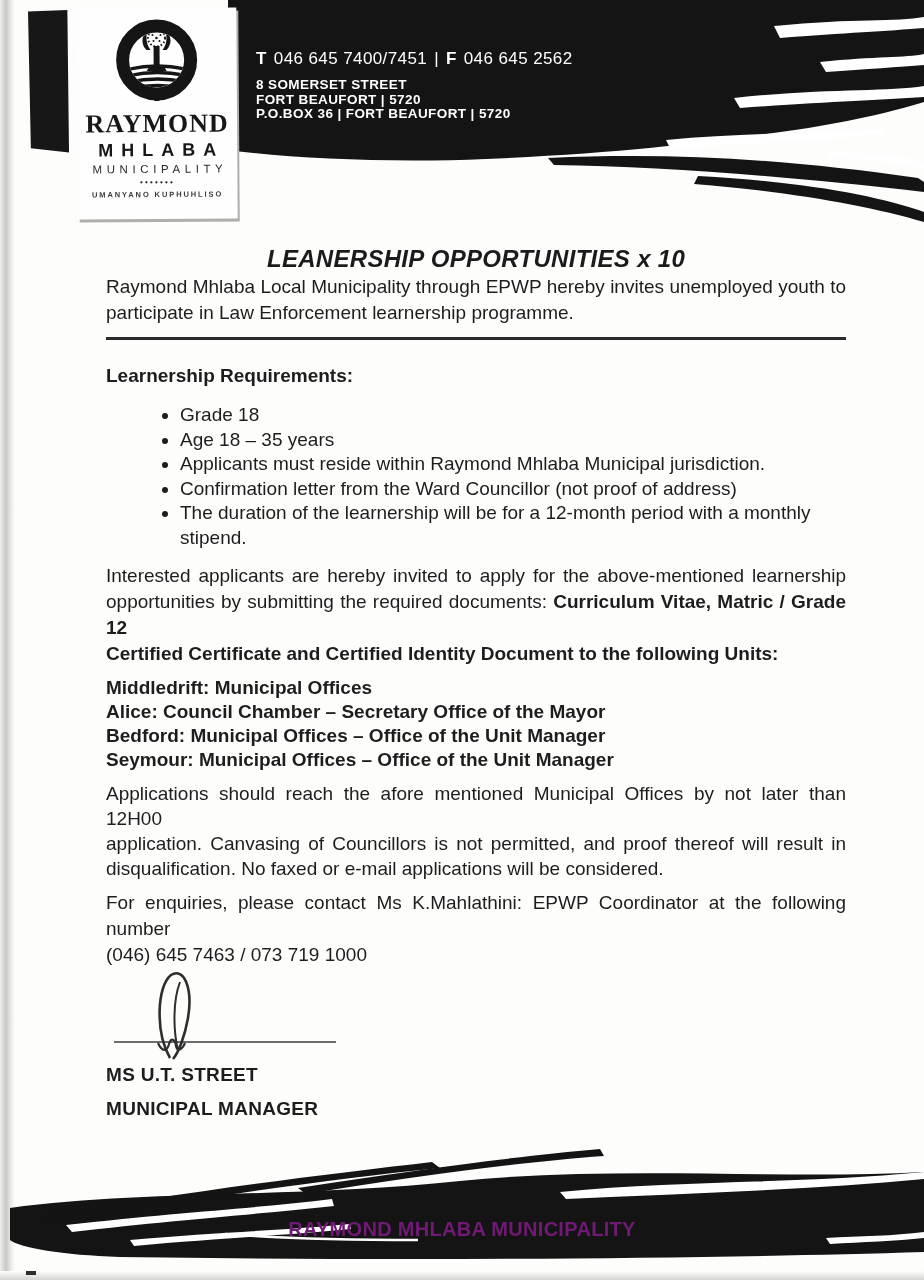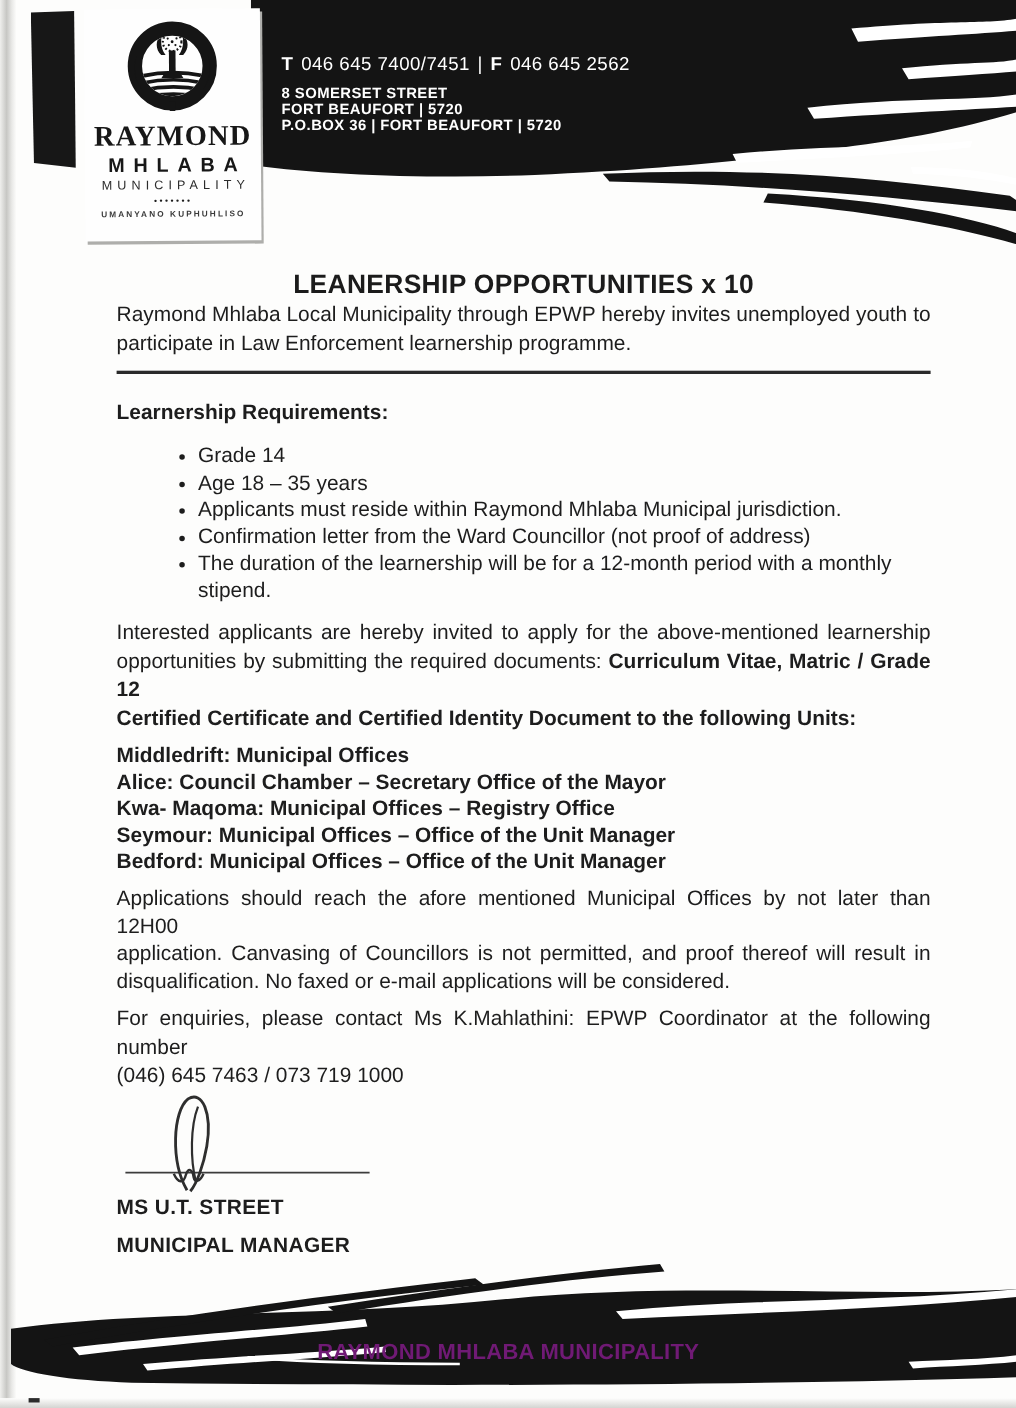--- a/index.html
+++ b/index.html
@@ -31,21 +31,21 @@
   .logo-motto{font-size:7.5px;font-weight:700;letter-spacing:1.9px;margin-top:4px;color:#3a3a3a;line-height:1;}
   .header-band{position:absolute;left:228px;top:0;width:696px;height:226px;z-index:1;}
   .contact-block{position:absolute;left:256px;top:49px;z-index:2;color:#ffffff;}
   .contact-line1{font-size:17px;font-weight:400;letter-spacing:.4px;margin-bottom:9px;white-space:nowrap;}
   .contact-line1 b{font-weight:700;margin-right:7px;}
   .contact-line1 .sep{margin:0 7px;}
   .contact-rest div{font-size:13.5px;font-weight:700;letter-spacing:.4px;line-height:14.5px;white-space:nowrap;}
 
   
   .doc{position:absolute;left:106px;top:244px;width:740px;}
-  .doc-title{text-align:center;font-weight:700;font-size:24px;letter-spacing:.3px;line-height:30px;margin:0;color:#1b1b1b;}
+  .doc-title{text-align:center;font-weight:700;font-size:24px;letter-spacing:.3px;line-height:30px;margin:0;color:#1b1b1b;font-style:italic;}
   .para{font-size:19px;line-height:26px;margin:0;}
   .jline{display:block;text-align:justify;text-align-last:justify;}
   .lline{display:block;}
   .rule{border:none;border-top:3px solid #2a2a2a;margin:11px 0 0 0;}
   .section-heading{font-size:19px;font-weight:700;margin:25px 0 0 0;}
   ul.req{margin:16px 0 0 0;padding:0 0 0 74px;}
   ul.req li{font-size:19px;line-height:24.5px;}
   .apply{margin-top:13px;}
   .units{margin-top:9px;}
   .unit-line{font-size:19px;line-height:24px;font-weight:bold;}
@@ -133,45 +133,44 @@
     <span class="jline">Raymond Mhlaba Local Municipality through EPWP hereby invites unemployed youth to</span>
     <span class="lline">participate in Law Enforcement learnership programme.</span>
   </p>
 
   <hr class="rule">
 
   <div class="section-heading">Learnership Requirements:</div>
 
   <ul class="req">
 
-  <li>Grade 14</li>
+  <li>Grade 18</li>
       <li>Age 18 – 35 years</li>
       <li>Applicants must reside within Raymond Mhlaba Municipal jurisdiction.</li>
       <li>Confirmation letter from the Ward Councillor (not proof of address)</li>
       <li>The duration of the learnership will be for a 12-month period with a monthly stipend.</li>
     </ul>
 
   <p class="para apply">
     <span class="jline">Interested applicants are hereby invited to apply for the above-mentioned learnership</span>
     <span class="jline"><span>opportunities by submitting the required documents: </span><b>Curriculum Vitae, Matric / Grade 12</b></span>
     <b class="lline">Certified Certificate and Certified Identity Document to the following Units:</b>
   </p>
 
   <div class="units">
 
       <div class="unit-line"><b>Middledrift:</b><span> Municipal Offices</span></div>
 
       <div class="unit-line"><b>Alice:</b><span> Council Chamber – Secretary Office of the Mayor</span></div>
 
-      <div class="unit-line"><b>Kwa- Maqoma</b><span>: Municipal Offices – Registry Office</span></div>
-
+
+
+      <div class="unit-line"><b>Bedford:</b><span> Municipal Offices – Office of the Unit Manager</span></div>
 
       <div class="unit-line"><b>Seymour:</b><span> Municipal Offices – Office of the Unit Manager</span></div>
-
-      <div class="unit-line"><b>Bedford:</b><span> Municipal Offices – Office of the Unit Manager</span></div>
     </div>
 
   <p class="para deadline">
     <span class="jline">Applications should reach the afore mentioned Municipal Offices by not later than 12H00</span>
     <span class="jline">application. Canvasing of Councillors is not permitted, and proof thereof will result in</span>
     <span class="lline">disqualification. No faxed or e-mail applications will be considered.</span>
   </p>
 
   <p class="para enquiries">
     <span class="jline">For enquiries, please contact Ms K.Mahlathini: EPWP Coordinator at the following number</span>

